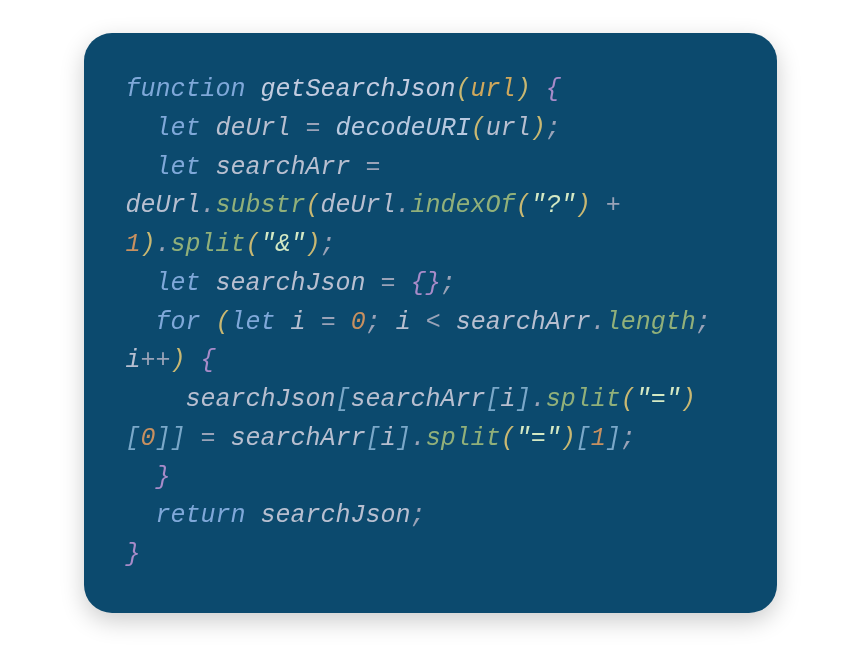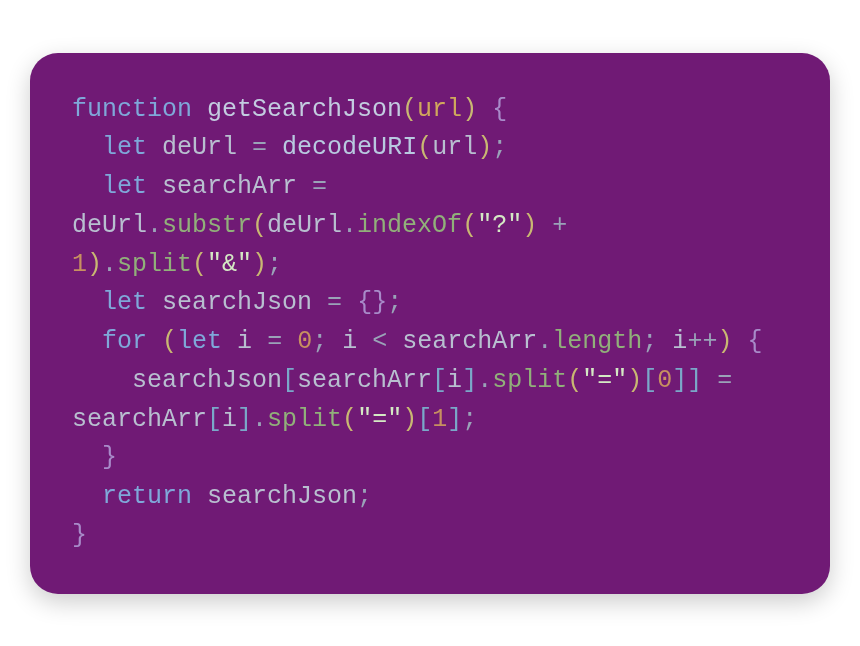--- a/index.html
+++ b/index.html
@@ -10,25 +10,26 @@
     body {
       background: #ffffff;
       display: flex;
       align-items: center;
       justify-content: center;
       width: 860px;
       height: 646px;
       font-family: 'Consolas', 'Monaco', 'Courier New', monospace;
     }
     .code-block {
-      background: #701a75;
+      background: #0c4a6e;
       border-radius: 28px;
       padding: 38px 42px;
-      width: 800px;
+      width: 693px;
       box-shadow: 0 8px 24px rgba(0,0,0,0.2);
+      font-style: italic;
     }
     pre {
       font-family: 'Consolas', 'Monaco', 'Courier New', monospace;
       font-size: 25px;
       line-height: 1.55;
       white-space: pre-wrap;
       word-wrap: break-word;
     }
     .kw { color: #7fa8d9; }
     .fn { color: #c3cce0; }

